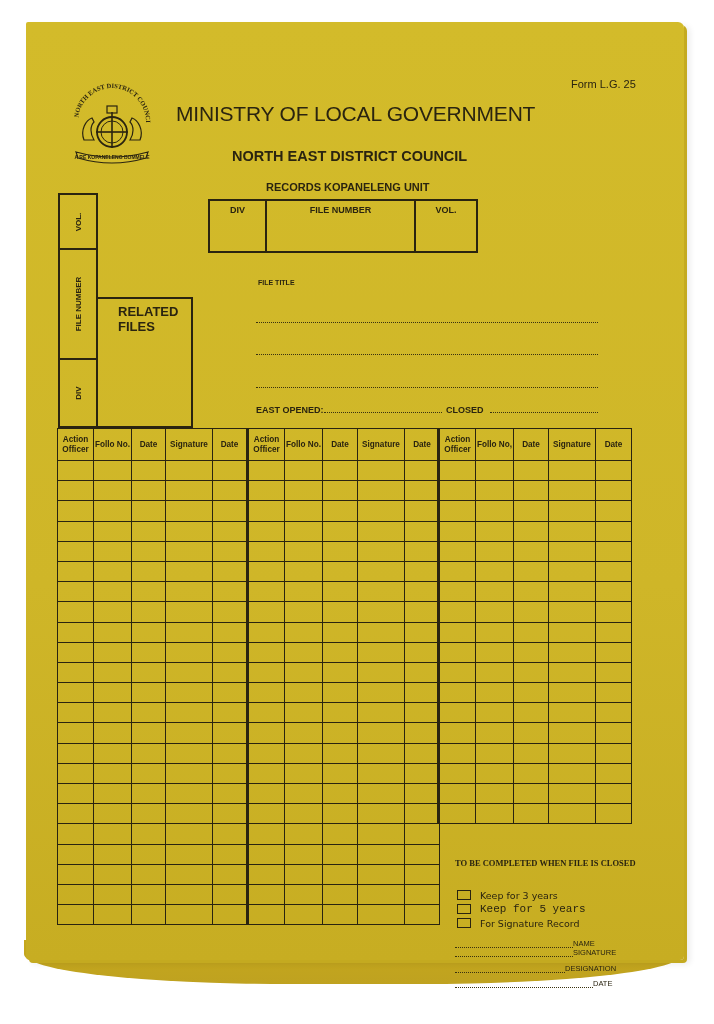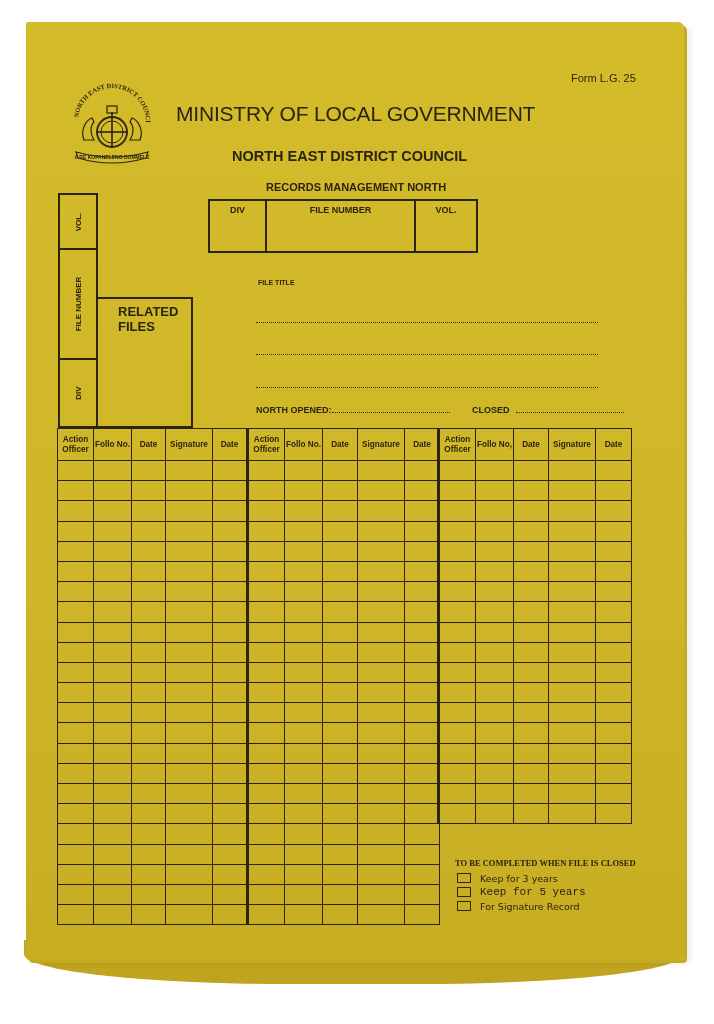--- a/index.html
+++ b/index.html
@@ -15,21 +15,21 @@
   }
   .folder-bottom {
     position:absolute; left:24px; top:940px; width:660px; height:44px;
     background:linear-gradient(180deg,#c6a81c,#bfa220);
     border-radius:0 0 40% 40% / 0 0 30px 30px;
   }
   .abs { position:absolute; }
   .ink { color:#2a2410; }
 
   
-  .form-no { left:571px; top:72px; font-size:11px; }
+  .form-no { left:571px; top:78px; font-size:11px; }
   .title { left:176px; top:102px; font-size:21px; font-weight:normal; letter-spacing:-0.2px; }
   .subtitle { left:232px; top:148px; font-size:14.5px; font-weight:bold; }
   .unit { left:266px; top:181px; font-size:11px; font-weight:bold; }
 
   .crest { left:66px; top:82px; width:90px; height:84px; }
 
   
   .filebox { left:208px; top:199px; width:270px; height:54px; border:2px solid #2a2410; box-sizing:border-box; display:flex; }
   .filebox .c { border-right:2px solid #2a2410; font-size:9px; font-weight:bold; text-align:center; padding-top:4px; box-sizing:border-box; }
   .filebox .c:last-child { border-right:none; }
@@ -83,21 +83,21 @@
     <rect x="41" y="24" width="10" height="7" fill="none" stroke="#2a2410" stroke-width="1.2"></rect>
     <path d="M18,58 C14,48 20,38 26,36 L28,40 C24,44 24,52 28,58 Z" fill="none" stroke="#2a2410" stroke-width="1.2"></path>
     <path d="M74,58 C78,48 72,38 66,36 L64,40 C68,44 68,52 64,58 Z" fill="none" stroke="#2a2410" stroke-width="1.2"></path>
     <path d="M10,70 Q46,80 82,70 L80,76 Q46,86 12,76 Z" fill="#d6be30" stroke="#2a2410" stroke-width="1.2"></path>
     <text x="46" y="77" font-size="5" text-anchor="middle" fill="#2a2410" font-weight="bold">A RE KOPANELENG BOMMELE</text>
   </svg>
 </div>
 
 <div class="abs title ink">MINISTRY OF LOCAL GOVERNMENT</div>
 <div class="abs subtitle ink">NORTH EAST DISTRICT COUNCIL</div>
-<div class="abs unit ink">RECORDS MANAGEMENT NORTH</div>
+<div class="abs unit ink">RECORDS KOPANELENG UNIT</div>
 
 <div class="abs filebox">
   <div class="c" style="width:58px"><span>DIV</span></div>
   <div class="c" style="width:151px"><span>FILE NUMBER</span></div>
   <div class="c" style="width:61px"><span>VOL.</span></div>
 </div>
 
 <div class="abs spine">
   <div class="s" style="top:0;height:55px">
       <span class="vtext">VOL.</span>
@@ -111,22 +111,22 @@
 </div>
 <div class="abs related">
   <span>RELATED  FILES</span>
 </div>
 
 <div class="abs ftitle ink">FILE  TITLE</div>
 <div class="abs dots" style="top:322px"></div>
 <div class="abs dots" style="top:354px"></div>
 <div class="abs dots" style="top:387px"></div>
 <div class="abs opened ink">
-  <span>NORTH OPENED:</span><span class="d" style="width:118px"></span>
-  <span style="margin-left:20px">CLOSED</span>
+  <span>EAST OPENED:</span><span class="d" style="width:118px"></span>
+  <span style="margin-left:2px">CLOSED</span>
   <span class="d" style="width:108px;margin-left:4px"></span>
 </div>
 
 <table class="tbl" style="left:57px;top:428px;width:382px">
   <colgroup>
     <col style="width:36px">
       <col style="width:38px">
       <col style="width:34px">
       <col style="width:47px">
       <col style="width:35px">
@@ -572,27 +572,45 @@
         <td></td>
         <td></td>
         <td></td>
         <td></td>
       </tr>
     </tbody>
 </table>
 
 <div class="abs closed ink">
   <div class="h">TO BE COMPLETED WHEN FILE IS CLOSED</div>
-  <div style="margin-top:3px">
+  <div style="margin-top:20px">
     <div class="chk">
       <span class="box"></span>
       <span style="font-family:'DejaVu Sans',sans-serif;font-size:9.5px">Keep for 3 years</span>
     </div>
     <div class="chk">
       <span class="box"></span>
       <span style="font-family:Liberation Mono, monospace;font-size:11px">Keep for 5 years</span>
     </div>
     <div class="chk">
       <span class="box"></span>
       <span style="font-family:'DejaVu Sans',sans-serif;font-size:9.5px">For Signature Record</span>
     </div>
   </div>
+  <div style="margin-top:5px;font-family:'Liberation Sans',sans-serif">
+    <div class="sig">
+        <span class="d" style="width:118px"></span>
+        <span>NAME</span>
+      </div>
+    <div class="sig" style="margin-top:-4px">
+        <span class="d" style="width:118px"></span>
+        <span>SIGNATURE</span>
+      </div>
+    <div class="sig" style="margin-top:3px">
+        <span class="d" style="width:110px"></span>
+        <span>DESIGNATION</span>
+      </div>
+    <div class="sig" style="margin-top:2px">
+        <span class="d" style="width:138px"></span>
+        <span>DATE</span>
+      </div>
+  </div>
 </div>
 
 </body></html>

